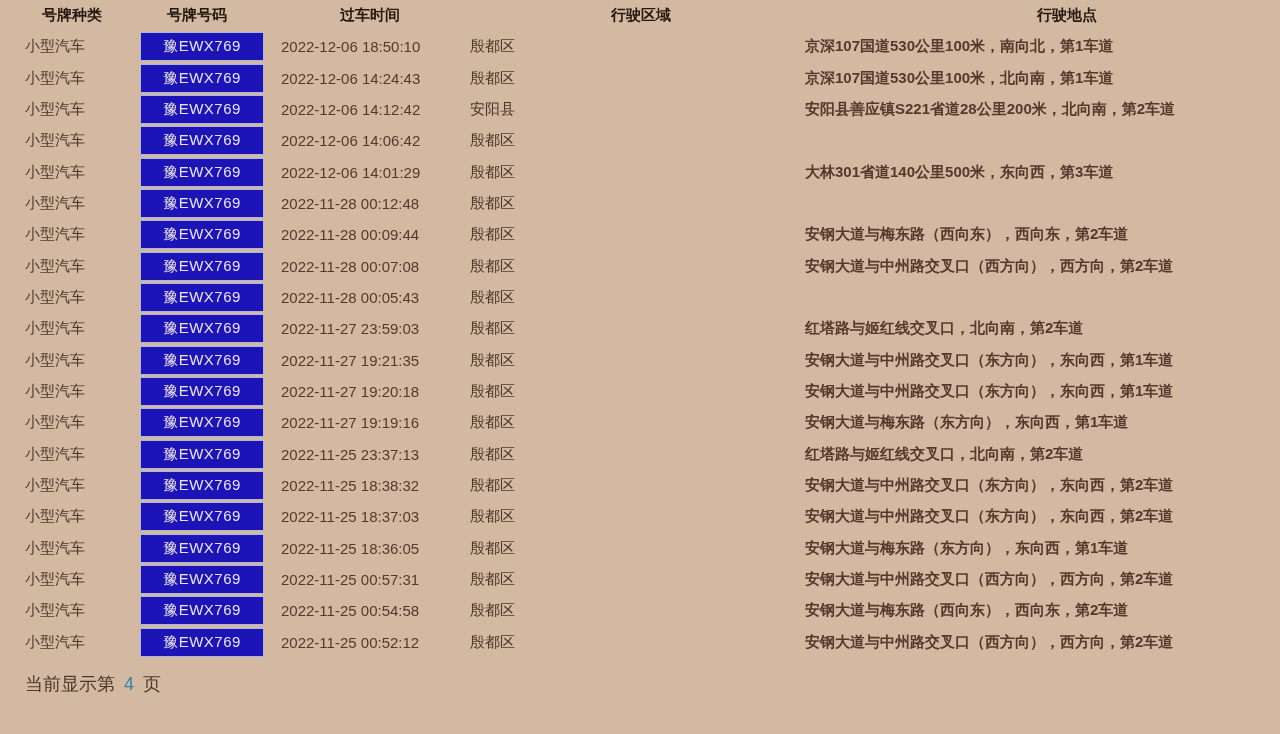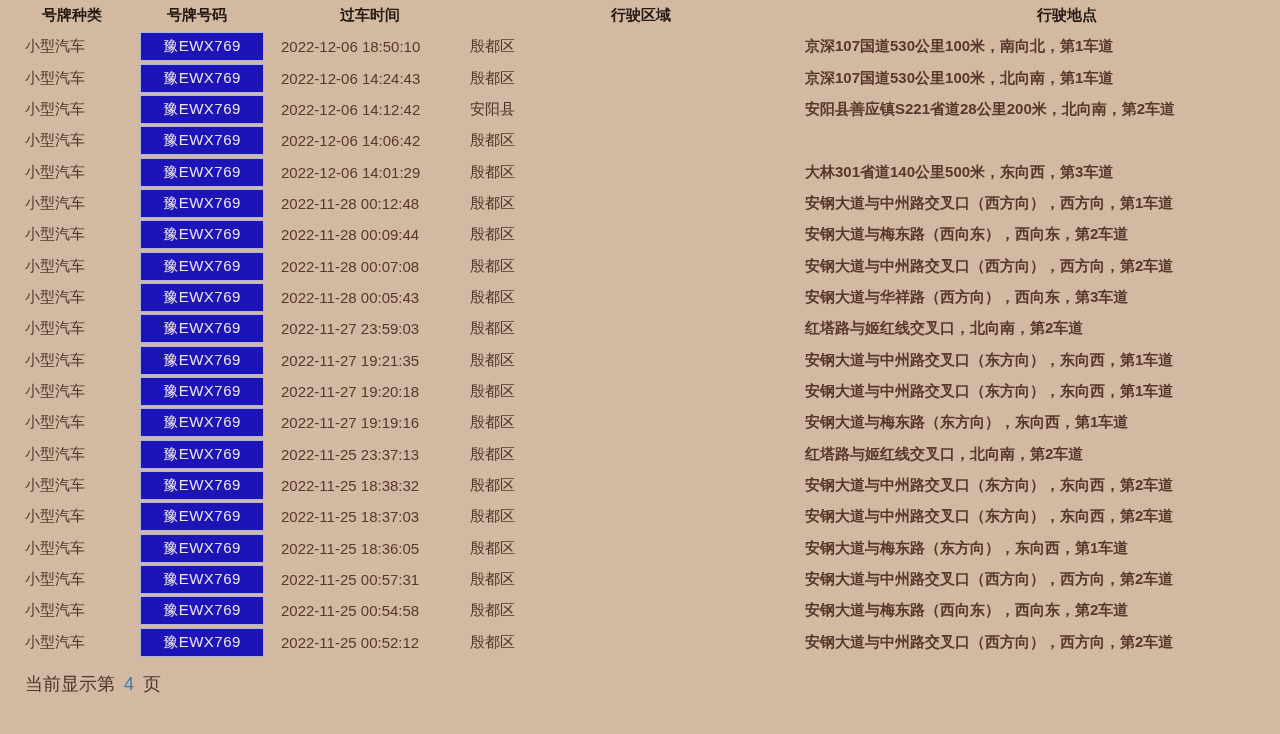--- a/index.html
+++ b/index.html
@@ -122,21 +122,20 @@
       <span class="cell-location">大林301省道140公里500米，东向西，第3车道</span>
     </div>
 
     <div class="row">
       <span class="cell-type">小型汽车</span>
       <span class="cell-plate">
         <span class="plate">豫EWX769</span>
       </span>
       <span class="cell-time">2022-11-28 00:12:48</span>
       <span class="cell-region">殷都区</span>
-      <span class="cell-location">安钢大道与中州路交叉口（西方向），西方向，第1车道</span>
     </div>
 
     <div class="row">
       <span class="cell-type">小型汽车</span>
       <span class="cell-plate">
         <span class="plate">豫EWX769</span>
       </span>
       <span class="cell-time">2022-11-28 00:09:44</span>
       <span class="cell-region">殷都区</span>
       <span class="cell-location">安钢大道与梅东路（西向东），西向东，第2车道</span>
@@ -152,21 +151,20 @@
       <span class="cell-location">安钢大道与中州路交叉口（西方向），西方向，第2车道</span>
     </div>
 
     <div class="row">
       <span class="cell-type">小型汽车</span>
       <span class="cell-plate">
         <span class="plate">豫EWX769</span>
       </span>
       <span class="cell-time">2022-11-28 00:05:43</span>
       <span class="cell-region">殷都区</span>
-      <span class="cell-location">安钢大道与华祥路（西方向），西向东，第3车道</span>
     </div>
 
     <div class="row">
       <span class="cell-type">小型汽车</span>
       <span class="cell-plate">
         <span class="plate">豫EWX769</span>
       </span>
       <span class="cell-time">2022-11-27 23:59:03</span>
       <span class="cell-region">殷都区</span>
       <span class="cell-location">红塔路与姬红线交叉口，北向南，第2车道</span>

